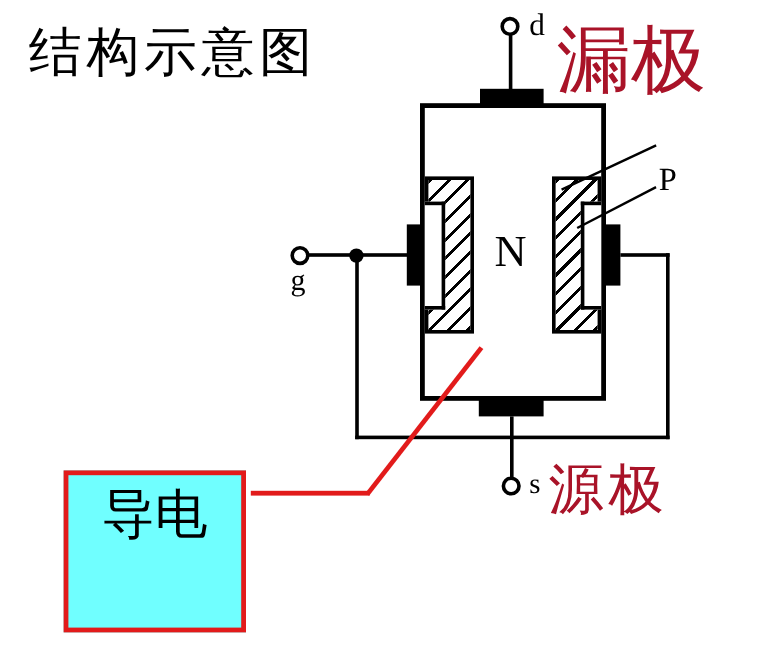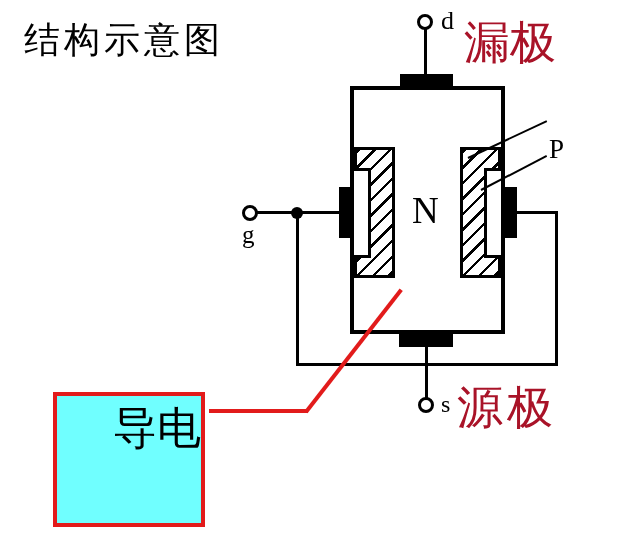--- a/index.html
+++ b/index.html
@@ -31,31 +31,31 @@
     box-sizing:border-box;border:3px solid var(--ink);
     background:repeating-linear-gradient(135deg,var(--ink) 0,var(--ink) 2.5px,#fff 2.5px,#fff 11px);
   }
   .p-rect{box-sizing:border-box;background:#fff;border:3px solid var(--ink);}
   .p-rect.left{border-left:none;}
   .p-rect.right{border-right:none;}
   .pointer{height:2px;background:var(--ink);transform-origin:0 50%;}
   .red-line{background:var(--pointer-red);}
   .callout{
     box-sizing:border-box;border:4px solid var(--pointer-red);
-    background:var(--channel-fill);text-align:right;
+    background:var(--channel-fill);text-align:center;
   }
   .callout .line{font-size:44px;line-height:1.12;color:var(--ink);}
 </style>
 </head>
 <body>
 
 <div id="canvas">
 
-  <div class="abs txt" style="left:24px;top:22px;font-size:36px;letter-spacing:4px;">结构示意图</div>
-  <div class="abs txt red-txt" style="left:464px;top:20px;font-size:46px;">漏极</div>
+  <div class="abs txt" style="left:24px;top:22px;font-size:44px;letter-spacing:4px;">结构示意图</div>
+  <div class="abs txt red-txt" style="left:464px;top:20px;font-size:62px;">漏极</div>
   <div class="abs txt red-txt" style="left:457px;top:385px;font-size:46px;letter-spacing:4px;">源极</div>
 
   <div class="abs device-body" style="left:350px;top:86px;width:155px;height:248px;"></div>
   <div class="abs txt" style="left:412px;top:192px;font-size:37px;">N</div>
 
   <div class="abs bar" style="left:400px;top:74px;width:53px;height:13px;"></div>
   <div class="abs bar" style="left:399px;top:333px;width:54px;height:14px;"></div>
   <div class="abs bar" style="left:339px;top:187px;width:11px;height:51px;"></div>
   <div class="abs bar" style="left:505px;top:187px;width:12px;height:51px;"></div>
 

